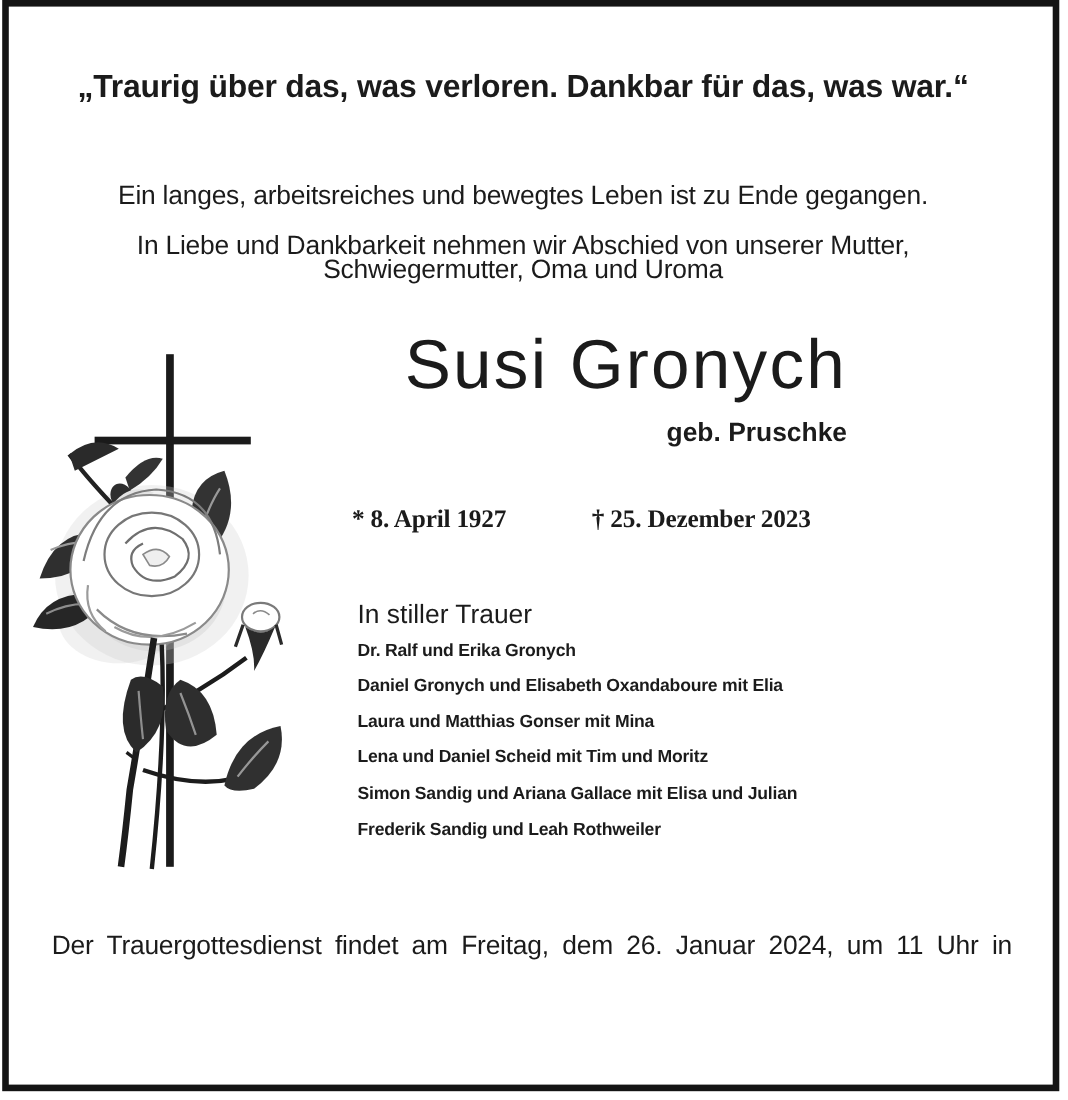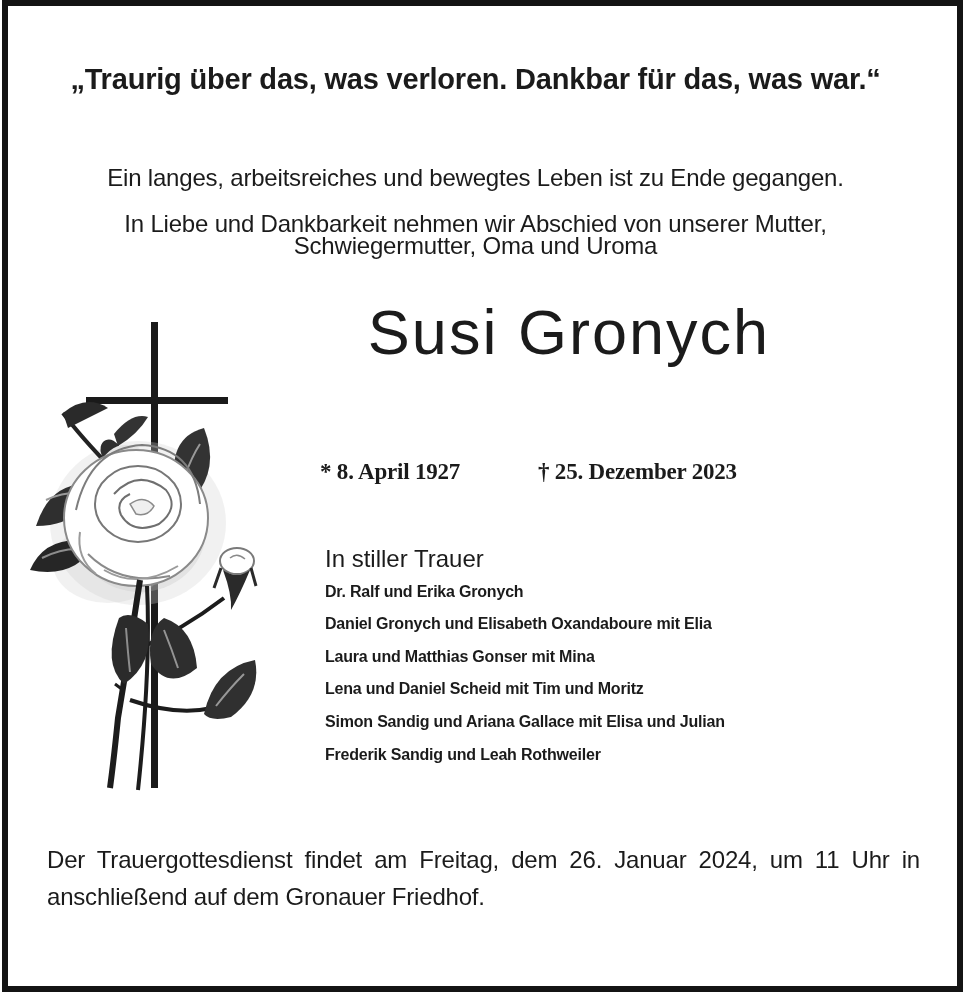--- a/index.html
+++ b/index.html
@@ -142,33 +142,33 @@
       <path d="M 205,252 Q 214,276 213,292 Q 222,276 232,252 Q 219,262 205,252 Z" fill="#2a2a2a"></path>
       <path d="M 203,250 L 196,270 M 233,250 L 238,268" stroke="#2a2a2a" stroke-width="3" fill="none"></path>
 
       <path d="M 186,396 Q 196,350 237,342 Q 244,376 213,399 Q 193,404 186,396 Z" fill="#303030"></path>
       <path d="M 198,388 Q 212,370 226,356" stroke="#979797" stroke-width="2" fill="none"></path>
     </svg>
   </div>
 
   <div class="name-block">
     <div class="deceased-name">Susi Gronych</div>
+    <div class="maiden-name">geb. Pruschke</div>
   </div>
 
   <div class="date birth">* 8. April 1927</div>
   <div class="date death">† 25. Dezember 2023</div>
 
   <div class="mourning-block">
     <div class="mourning-intro">In stiller Trauer</div>
     <div class="mourner-line">Dr. Ralf und Erika Gronych</div>
     <div class="mourner-line">Daniel Gronych und Elisabeth Oxandaboure mit Elia</div>
     <div class="mourner-line">Laura und Matthias Gonser mit Mina</div>
     <div class="mourner-line">Lena und Daniel Scheid mit Tim und Moritz</div>
     <div class="mourner-line">Simon Sandig und Ariana Gallace mit Elisa und Julian</div>
     <div class="mourner-line">Frederik Sandig und Leah Rothweiler</div>
   </div>
 
   <div class="service-block">
     <div class="svc-line">Der Trauergottesdienst findet am Freitag, dem 26. Januar 2024, um 11 Uhr in</div>
-    <div class="svc-line last">anschließend auf dem Gronauer Friedhof.</div>
   </div>
 
 </div>
 
 </body></html>

